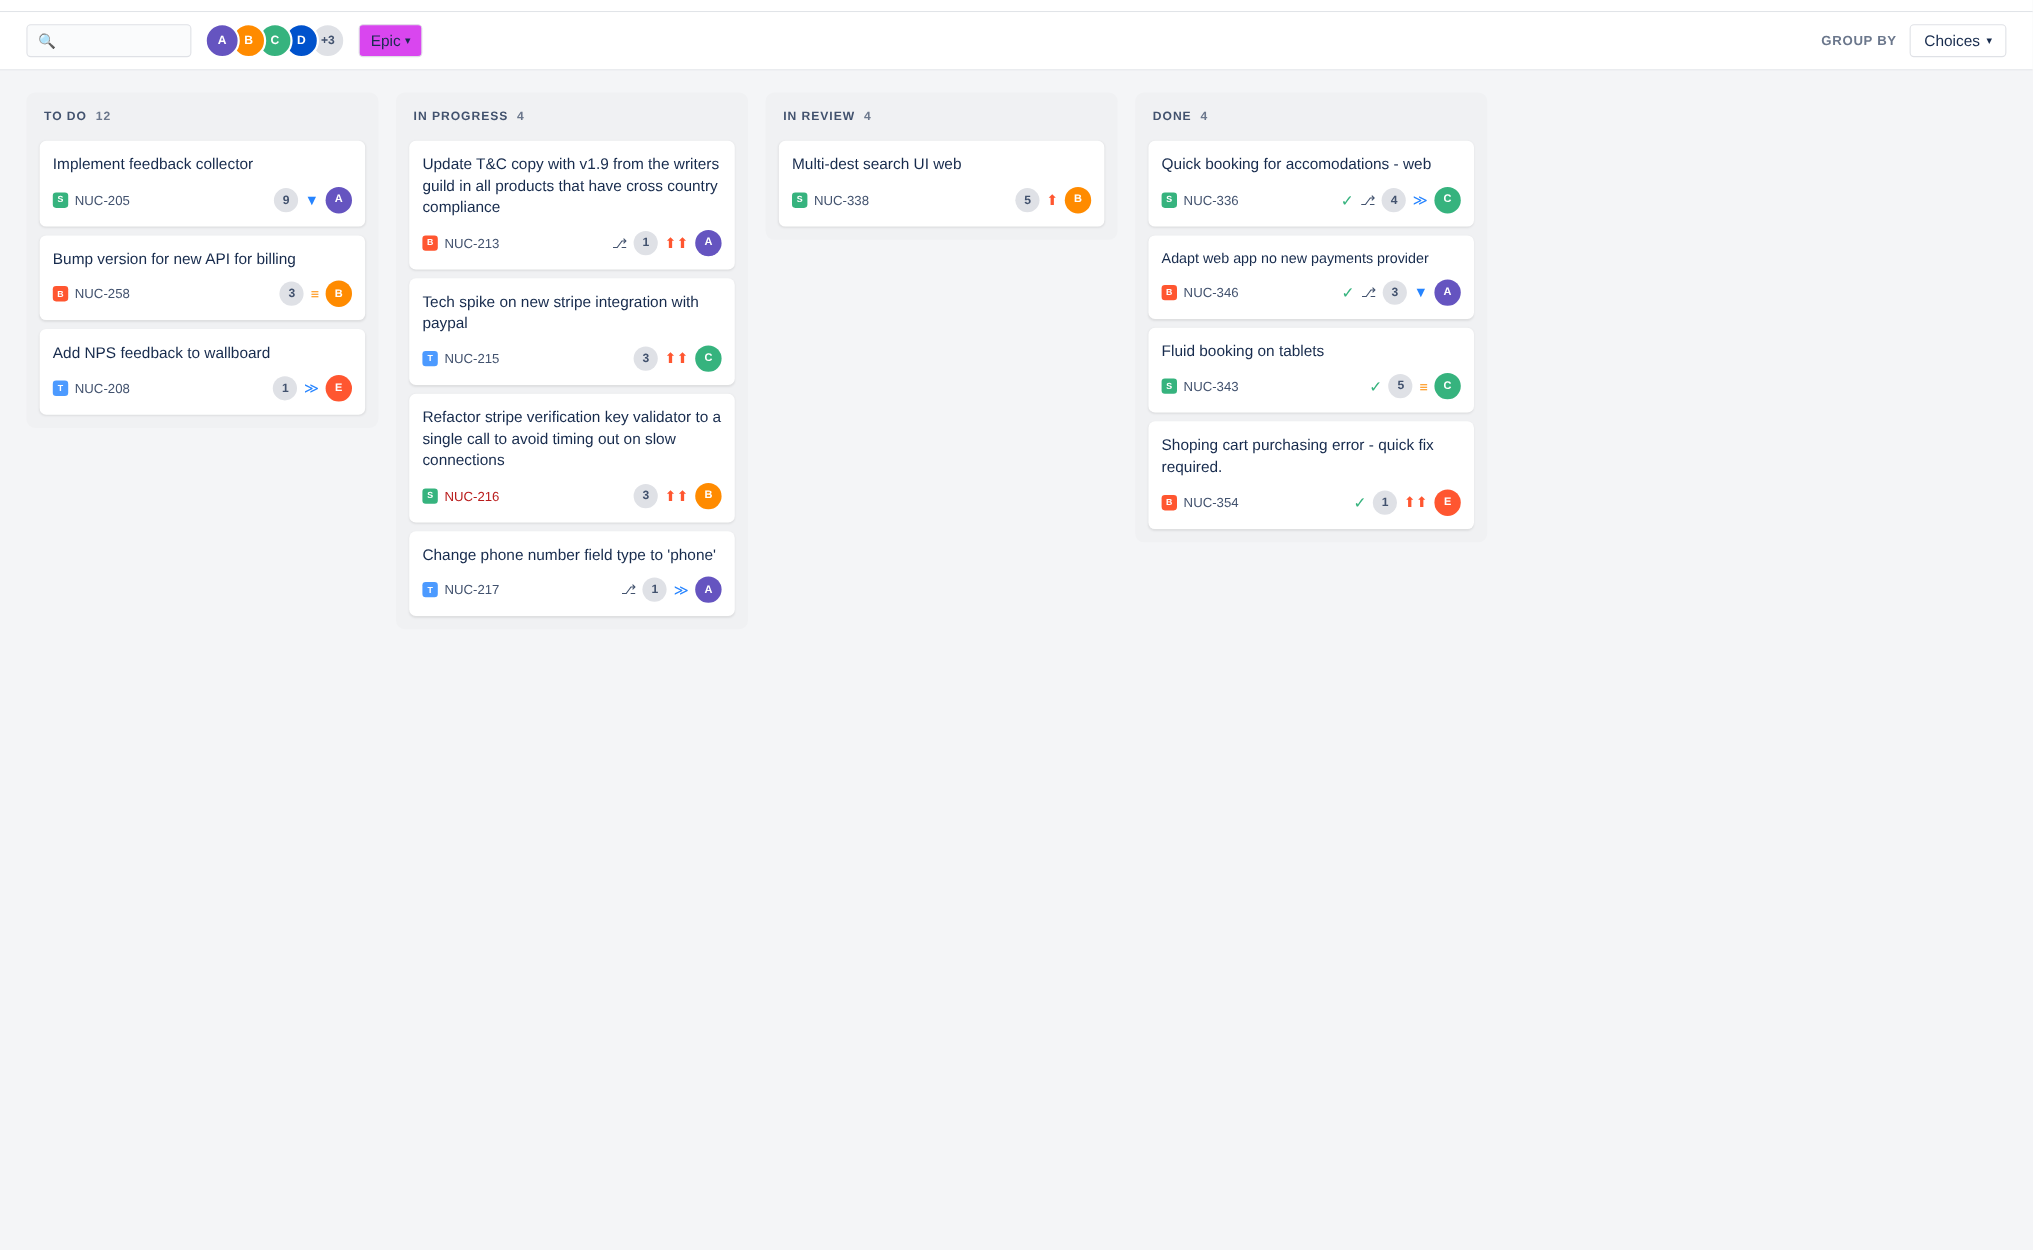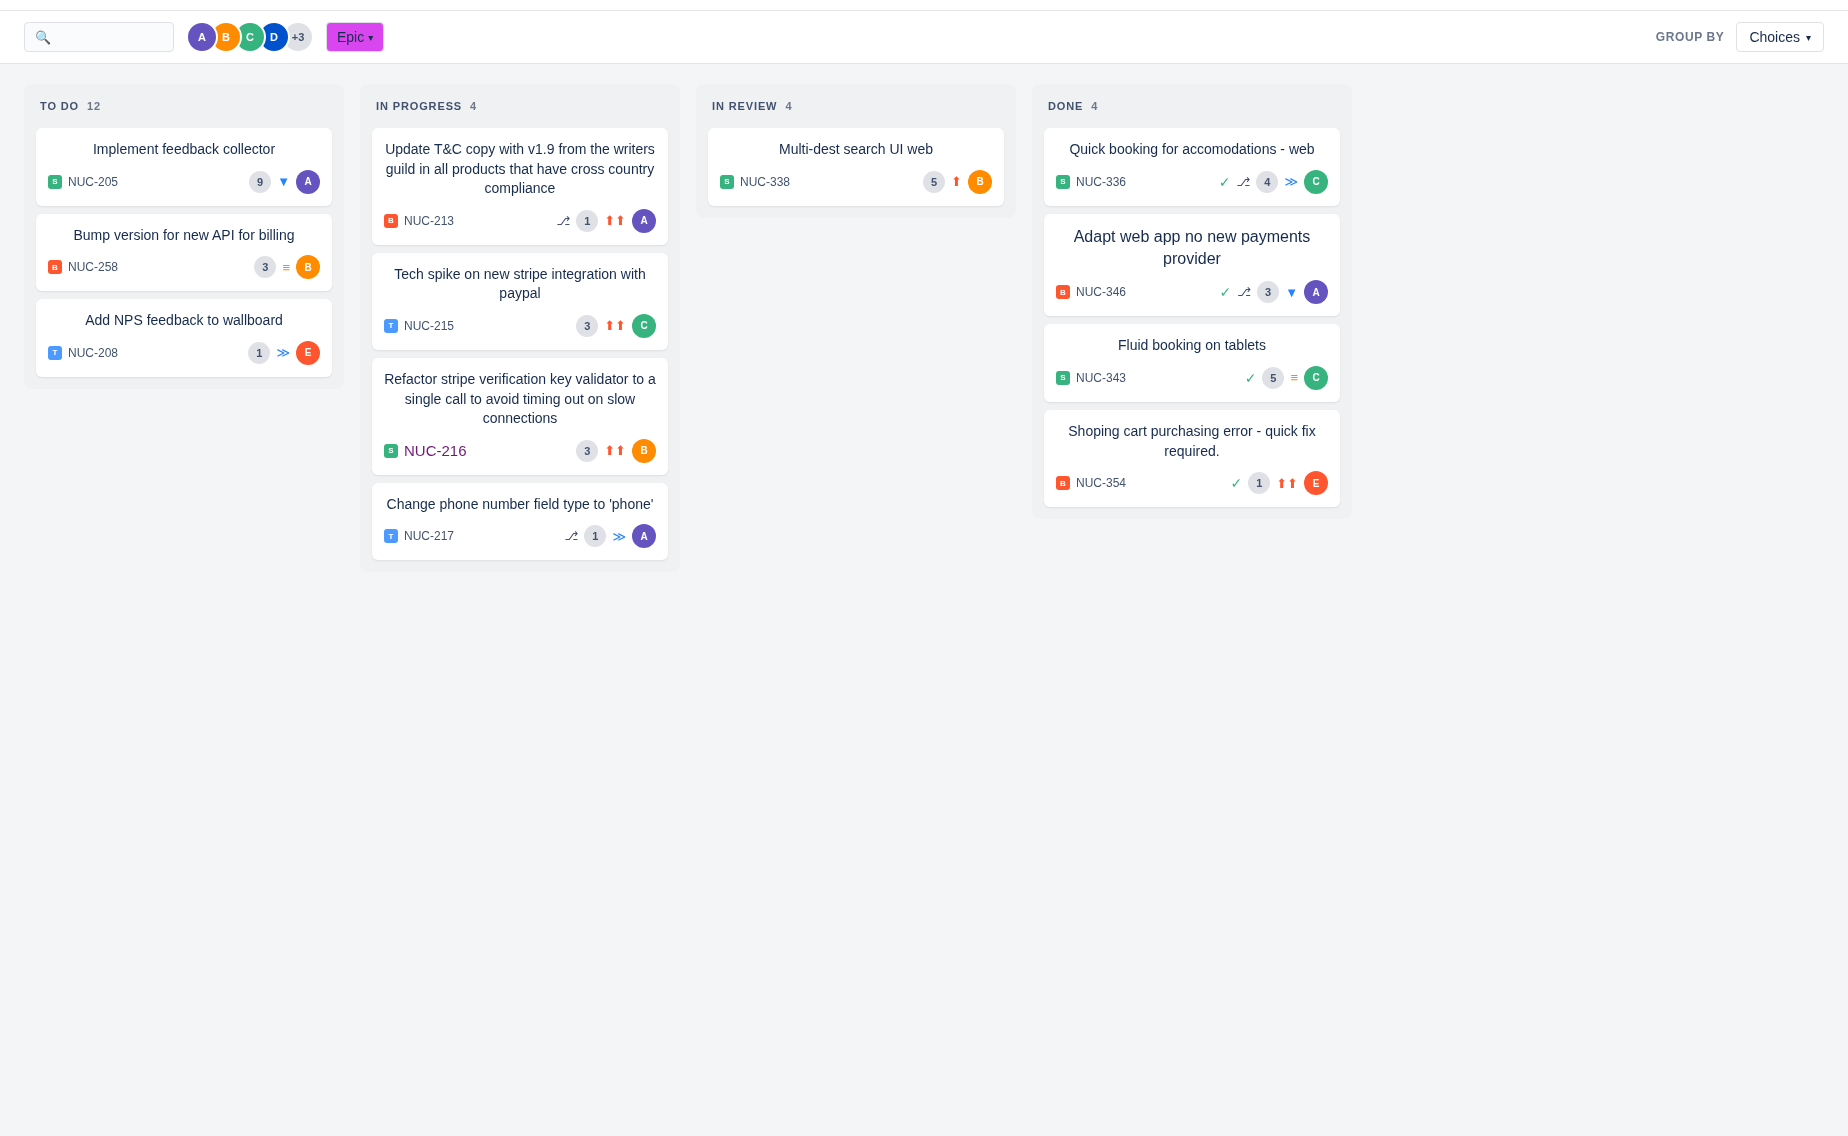--- a/index.html
+++ b/index.html
@@ -32,21 +32,21 @@
 
   <div style="flex:1;"></div>
 
   <span style="font-size:12px;color:#6b778c;font-weight:600;letter-spacing:0.05em;">GROUP BY</span>
   <div style="border:1px solid #dfe1e6;border-radius:4px;padding:6px 12px;display:flex;align-items:center;gap:6px;cursor:pointer;background:#fff;font-size:14px;font-weight:500;color:#172b4d;">
     <span>Choices</span>
     <span style="font-size:10px;">▾</span>
   </div>
 </div>
 
-<div style="display:flex; gap:16px; padding:20px 24px; overflow-x:auto; min-height:calc(100vh - 185px); align-items:flex-start;text-align:center;">
+<div style="display:flex; gap:16px; padding:20px 24px; overflow-x:auto; min-height:calc(100vh - 185px); align-items:flex-start;">
 
   <div style="background:#f0f1f3;border-radius:8px;width:320px;min-width:320px;padding:12px;display:flex;flex-direction:column;gap:8px;">
     <div style="display:flex;align-items:center;gap:8px;padding:4px 4px 8px;font-size:11px;font-weight:700;letter-spacing:0.08em;color:#42526e;text-transform:uppercase;">
       <span>TO DO</span>
       <span style="font-size:11px;color:#6b778c;">12</span>
     </div>
 
     <div style="background:#fff;border-radius:6px;padding:12px;box-shadow:0 1px 2px rgba(0,0,0,0.08);cursor:pointer;">
       <div style="font-size:14px;color:#172b4d;margin-bottom:10px;line-height:1.4;">Implement feedback collector</div>
       <div style="display:flex;align-items:center;gap:6px;">
@@ -112,21 +112,21 @@
         <div style="background:#dfe1e6;border-radius:50%;width:22px;height:22px;display:flex;align-items:center;justify-content:center;font-size:11px;font-weight:600;color:#42526e;">3</div>
         <span style="color:#ff5630;font-size:13px;">⬆⬆</span>
         <div style="width:24px;height:24px;border-radius:50%;background:#36b37e;color:#fff;display:flex;align-items:center;justify-content:center;font-size:10px;font-weight:600;">C</div>
       </div>
     </div>
 
     <div style="background:#fff;border-radius:6px;padding:12px;box-shadow:0 1px 2px rgba(0,0,0,0.08);cursor:pointer;">
       <div style="font-size:14px;color:#172b4d;margin-bottom:10px;line-height:1.4;">Refactor stripe verification key validator to a single call to avoid timing out on slow connections</div>
       <div style="display:flex;align-items:center;gap:6px;">
         <div style="width:14px;height:14px;border-radius:3px;background:#36b37e;display:inline-flex;align-items:center;justify-content:center;font-size:8px;font-weight:700;color:#fff;">S</div>
-        <span style="font-size:15px;color:#701a75;font-weight:500;">NUC-216</span>
+        <span style="font-size:12px;color:#b91c1c;font-weight:500;">NUC-216</span>
         <div style="flex:1;"></div>
         <div style="background:#dfe1e6;border-radius:50%;width:22px;height:22px;display:flex;align-items:center;justify-content:center;font-size:11px;font-weight:600;color:#42526e;">3</div>
         <span style="color:#ff5630;font-size:13px;">⬆⬆</span>
         <div style="width:24px;height:24px;border-radius:50%;background:#ff8b00;color:#fff;display:flex;align-items:center;justify-content:center;font-size:10px;font-weight:600;">B</div>
       </div>
     </div>
 
     <div style="background:#fff;border-radius:6px;padding:12px;box-shadow:0 1px 2px rgba(0,0,0,0.08);cursor:pointer;">
       <div style="font-size:14px;color:#172b4d;margin-bottom:10px;line-height:1.4;">Change phone number field type to 'phone'</div>
       <div style="display:flex;align-items:center;gap:6px;">
@@ -174,21 +174,21 @@
         <div style="flex:1;"></div>
         <span style="color:#36b37e;font-size:14px;">✓</span>
         <span style="color:#42526e;font-size:12px;">⎇</span>
         <div style="background:#dfe1e6;border-radius:50%;width:22px;height:22px;display:flex;align-items:center;justify-content:center;font-size:11px;font-weight:600;color:#42526e;">4</div>
         <span style="color:#2684ff;font-size:13px;">≫</span>
         <div style="width:24px;height:24px;border-radius:50%;background:#36b37e;color:#fff;display:flex;align-items:center;justify-content:center;font-size:10px;font-weight:600;">C</div>
       </div>
     </div>
 
     <div style="background:#fff;border-radius:6px;padding:12px;box-shadow:0 1px 2px rgba(0,0,0,0.08);cursor:pointer;">
-      <div style="font-size:16px;color:#172b4d;margin-bottom:10px;line-height:1.4;">Adapt web app no new payments provider</div>
+      <div style="font-size:13px;color:#172b4d;margin-bottom:10px;line-height:1.4;">Adapt web app no new payments provider</div>
       <div style="display:flex;align-items:center;gap:6px;">
         <div style="width:14px;height:14px;border-radius:3px;background:#ff5630;display:inline-flex;align-items:center;justify-content:center;font-size:8px;font-weight:700;color:#fff;">B</div>
         <span style="font-size:12px;color:#42526e;font-weight:500;">NUC-346</span>
         <div style="flex:1;"></div>
         <span style="color:#36b37e;font-size:14px;">✓</span>
         <span style="color:#42526e;font-size:12px;">⎇</span>
         <div style="background:#dfe1e6;border-radius:50%;width:22px;height:22px;display:flex;align-items:center;justify-content:center;font-size:11px;font-weight:600;color:#42526e;">3</div>
         <span style="color:#2684ff;font-size:13px;">▼</span>
         <div style="width:24px;height:24px;border-radius:50%;background:#6554c0;color:#fff;display:flex;align-items:center;justify-content:center;font-size:10px;font-weight:600;">A</div>
       </div>

